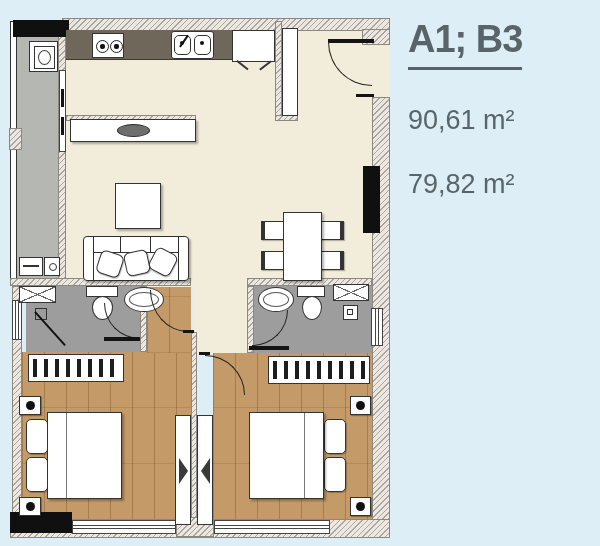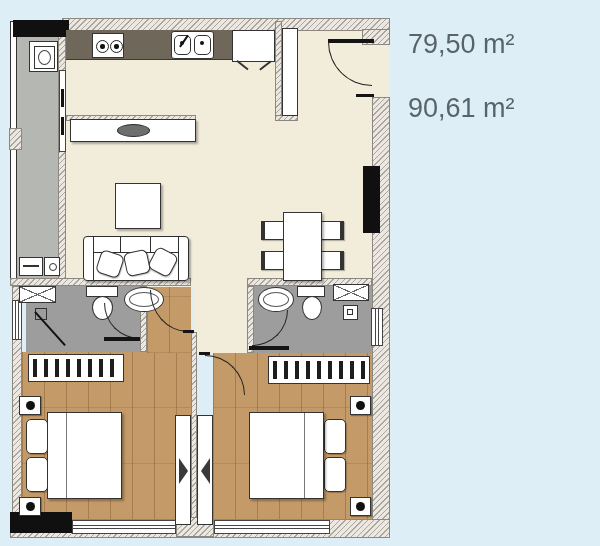--- a/index.html
+++ b/index.html
@@ -224,20 +224,21 @@
   </div>
   <div class="abs" style="left:59px;top:70px;width:7px;height:82px;background:#fff;border:1px solid #444">
     <div class="abs black-line" style="left:1px;top:18px;width:3px;height:18px"></div>
     <div class="abs black-line" style="left:1px;top:46px;width:3px;height:18px"></div>
   </div>
 
 </div>
 
 <div id="legend">
   <div class="unit">
-    <div class="unit-area">79,50 m²</div>
+    <div class="unit-code">A1; B3</div>
   </div>
   <div class="unit">
     <div class="unit-area">90,61 m²</div>
   </div>
   <div class="unit">
+    <div class="unit-area">79,82 m²</div>
   </div>
 </div>
 
 </body></html>

